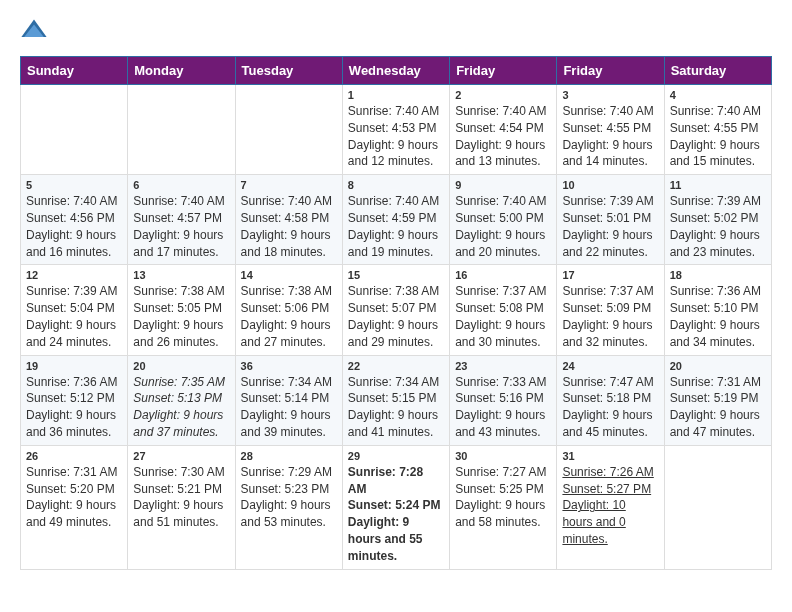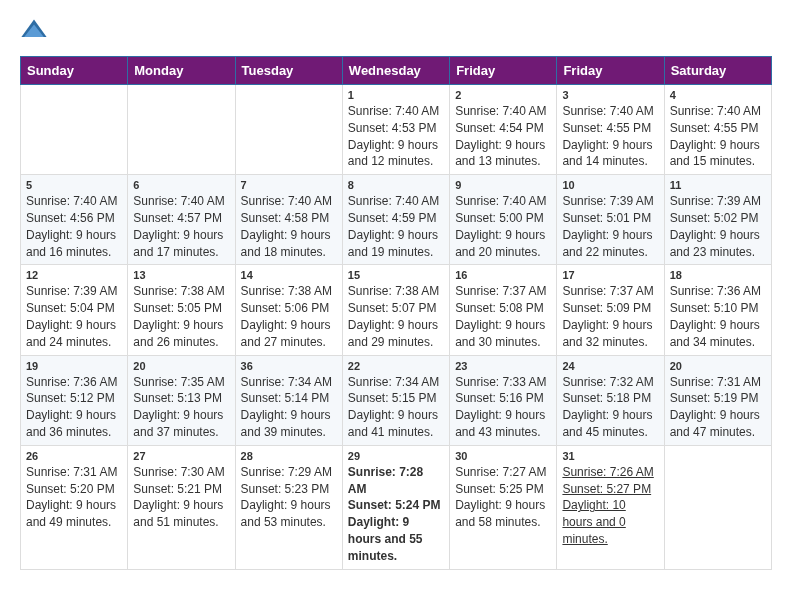--- a/index.html
+++ b/index.html
@@ -250,21 +250,21 @@
         </tr>
         <tr>
           <td>
             <div class="day-number">19</div>
             <div class="day-detail" style="white-space: pre-line;">Sunrise: 7:36 AM
 Sunset: 5:12 PM
 Daylight: 9 hours and 36 minutes.</div>
           </td>
           <td>
             <div class="day-number">20</div>
-            <div class="day-detail" style="white-space: pre-line;">Sunrise: 7:35 AM
+            <div class="day-detail" style="white-space: pre-line; font-style: italic;">Sunrise: 7:35 AM
 Sunset: 5:13 PM
 Daylight: 9 hours and 37 minutes.</div>
           </td>
           <td>
             <div class="day-number">36</div>
             <div class="day-detail" style="white-space: pre-line;">Sunrise: 7:34 AM
 Sunset: 5:14 PM
 Daylight: 9 hours and 39 minutes.</div>
           </td>
           <td>
@@ -274,21 +274,21 @@
 Daylight: 9 hours and 41 minutes.</div>
           </td>
           <td>
             <div class="day-number">23</div>
             <div class="day-detail" style="white-space: pre-line;">Sunrise: 7:33 AM
 Sunset: 5:16 PM
 Daylight: 9 hours and 43 minutes.</div>
           </td>
           <td>
             <div class="day-number">24</div>
-            <div class="day-detail" style="white-space: pre-line;">Sunrise: 7:32 AM
+            <div class="day-detail" style="white-space: pre-line;">Sunrise: 7:47 AM
 Sunset: 5:18 PM
 Daylight: 9 hours and 45 minutes.</div>
           </td>
           <td>
             <div class="day-number">20</div>
             <div class="day-detail" style="white-space: pre-line;">Sunrise: 7:31 AM
 Sunset: 5:19 PM
 Daylight: 9 hours and 47 minutes.</div>
           </td>
         </tr>

